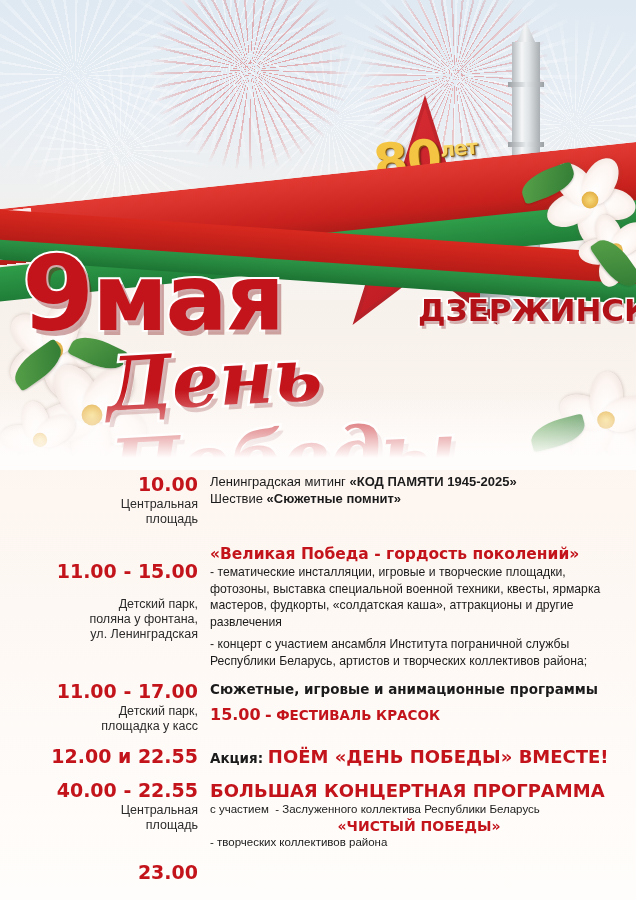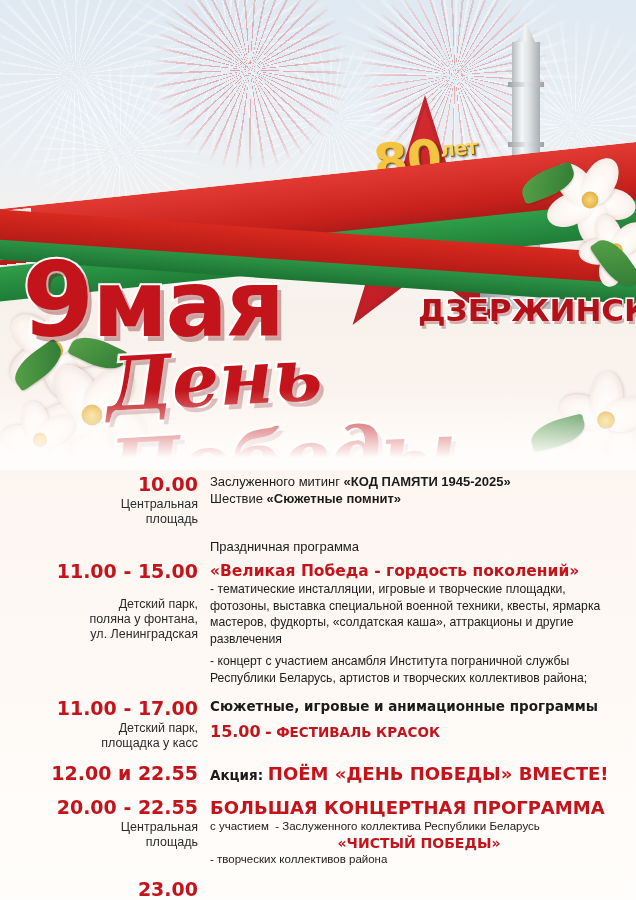--- a/index.html
+++ b/index.html
@@ -191,21 +191,21 @@
     background: linear-gradient(180deg,#d8291f 0%,#b21a16 100%);
   }
   .ribbon2 .band-green2 {
     position:absolute; left:0; top:30px; width:100%; height: 20px;
     background: linear-gradient(180deg,#2c9446 0%,#1d7433 100%);
   }
 
   
   .headline {
     position: absolute;
-    left: 22px; top: 256px;
+    left: 22px; top: 250px;
     width: 420px;
     font-family: "DejaVu Sans", sans-serif;
     font-weight: 700;
     font-size: 92px;
     line-height: 88px;
     color: #c3141b;
     letter-spacing: -2px;
     -webkit-text-stroke: 4px #ffffff;
     paint-order: stroke fill;
     text-shadow: 4px 5px 0 rgba(120,10,12,.35);
@@ -496,35 +496,34 @@
 
   <div class="program">
 
     <div class="row">
       <div class="time-col">
         <div class="time">10.00</div>
         <div class="place">Центральная<br>площадь</div>
       </div>
       <div class="desc-col">
         <div class="lead">
-          <span>Заслуженного митинг </span><b>«КОД ПАМЯТИ 1945-2025»</b>
+          <span>Ленинградская митинг </span><b>«КОД ПАМЯТИ 1945-2025»</b>
         </div>
         <div class="lead">
           <span>Шествие </span><b>«Сюжетные помнит»</b>
         </div>
       </div>
     </div>
 
     <div class="row mt10">
       <div class="time-col">
         <div class="time" style="margin-top:22px;">11.00 - 15.00</div>
         <div class="place" style="margin-top:14px;">Детский парк,<br>поляна у фонтана,<br>ул. Ленинградская</div>
       </div>
       <div class="desc-col">
-        <div class="lead">Праздничная программа</div>
         <div class="title-red mt6">«Великая Победа - гордость поколений»</div>
         <div class="body-text">- тематические инсталляции, игровые и творческие площадки, фотозоны, выставка специальной военной техники, квесты, ярмарка мастеров, фудкорты, «солдатская каша», аттракционы и другие развлечения</div>
         <div class="body-text mt6">- концерт с участием ансамбля Института пограничной службы Республики Беларусь, артистов и творческих коллективов района;</div>
       </div>
     </div>
 
     <div class="row mt10">
       <div class="time-col">
         <div class="time">11.00 - 17.00</div>
         <div class="place">Детский парк,<br>площадка у касс</div>
@@ -545,21 +544,21 @@
       </div>
       <div class="desc-col">
         <div>
           <span class="title-dark">Акция: </span><span class="big-red">ПОЁМ «ДЕНЬ ПОБЕДЫ» ВМЕСТЕ!</span>
         </div>
       </div>
     </div>
 
     <div class="row mt10">
       <div class="time-col">
-        <div class="time">20.00 - 22.55</div>
+        <div class="time">40.00 - 22.55</div>
         <div class="place">Центральная<br>площадь</div>
       </div>
       <div class="desc-col">
         <div class="big-red">БОЛЬШАЯ КОНЦЕРТНАЯ ПРОГРАММА</div>
         <div class="small-note">с участием &nbsp;- Заслуженного коллектива Республики Беларусь</div>
         <div class="center-red">«ЧИСТЫЙ ПОБЕДЫ»</div>
         <div class="center-dark">- творческих коллективов района</div>
       </div>
     </div>
 

